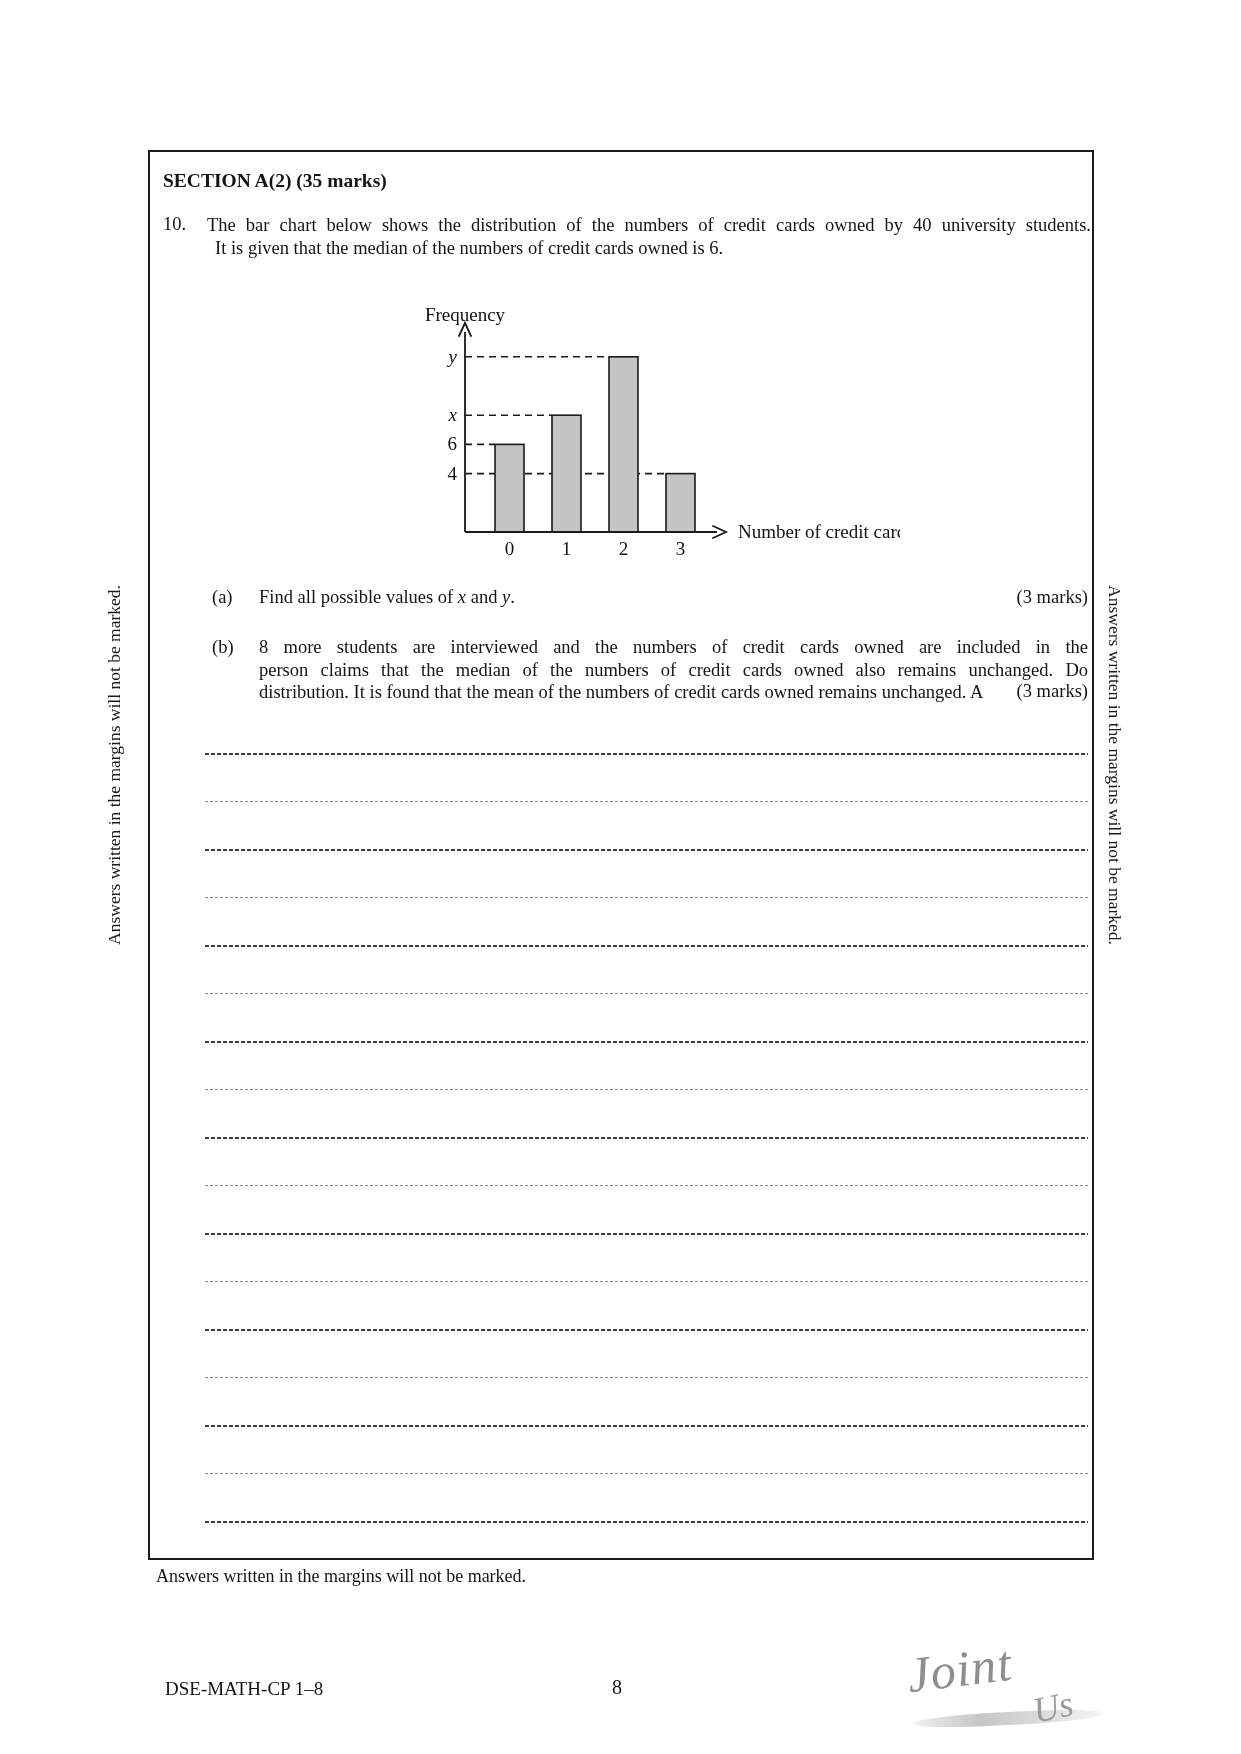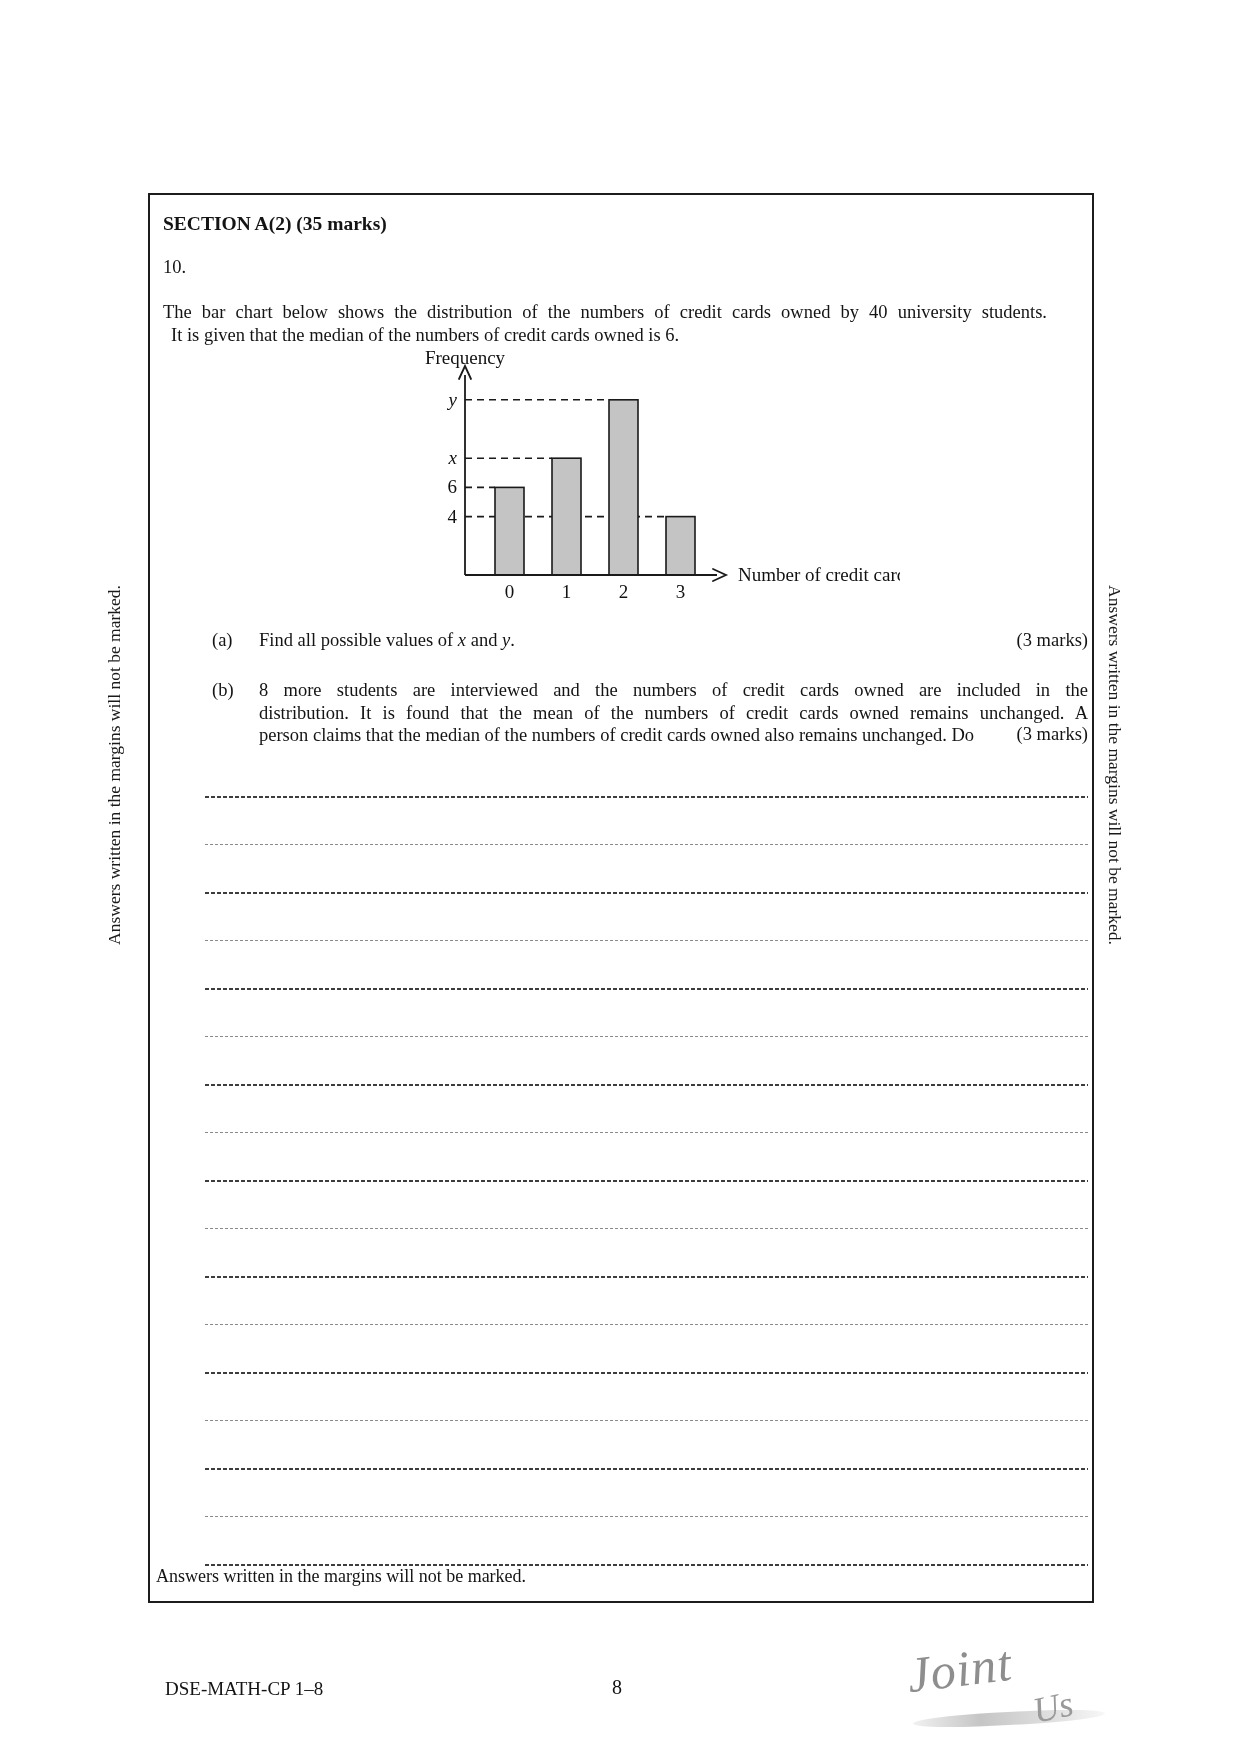--- a/index.html
+++ b/index.html
@@ -8,24 +8,24 @@
     font-family:"Liberation Serif","DejaVu Serif",serif;color:#141414;
     overflow:hidden;margin:0 auto;
   }
   
   .vnote{position:absolute;white-space:nowrap;font-size:17.5px;color:#1a1a1a;}
   .vnote.left{left:114px;top:765px;transform:translate(-50%,-50%) rotate(-90deg);}
   .vnote.right{left:1114px;top:765px;transform:translate(-50%,-50%) rotate(90deg);}
   
   .box{
     position:absolute;left:148px;top:150px;width:942px;height:1406px;
-    border:2px solid #1c1c1c;background:#fff;margin-top:43px;
+    border:2px solid #1c1c1c;background:#fff;
   }
   .section-heading{position:absolute;left:13px;top:18px;font-weight:bold;font-size:19.5px;}
-  .q10{position:absolute;left:13px;top:62px;width:928px;display:flex;flex-direction:column;}
+  .q10{position:absolute;left:13px;top:62px;width:928px;display:flex;}
   .q-num{width:44px;flex:0 0 44px;font-size:18.5px;}
   .q-text{width:884px;font-size:18.5px;line-height:22.5px;}
   .q-line1{text-align:justify;text-align-last:justify;}
   .q-line2{padding-left:8px;}
   
   .chart{position:absolute;left:220px;top:116px;width:530px;height:300px;}
   .bar{fill:#c4c4c4;stroke:#1a1a1a;stroke-width:1.6px;}
   .dash{stroke:#1a1a1a;stroke-width:1.6px;stroke-dasharray:7 5;}
   .ax{stroke:#1a1a1a;stroke-width:1.8px;}
   .arrow{fill:none;stroke:#1a1a1a;stroke-width:1.8px;stroke-linecap:round;stroke-linejoin:miter;}
@@ -107,22 +107,22 @@
     <div class="part part-a">
       <div class="p-label">(a)</div>
       <div>Find all possible values of <i>x</i> and <i>y</i>.</div>
       <div class="marks">(3 marks)</div>
     </div>
 
     <div class="part part-b">
       <div class="p-label">(b)</div>
       <div class="b-lines">
           <div class="b-line">8 more students are interviewed and the numbers of credit cards owned are included in the</div>
+          <div class="b-line">person claims that the median of the numbers of credit cards owned also remains unchanged. Do</div>
           <div class="b-line">distribution. It is found that the mean of the numbers of credit cards owned remains unchanged. A</div>
-          <div class="b-line">person claims that the median of the numbers of credit cards owned also remains unchanged. Do</div>
         </div>
       <div class="marks">(3 marks)</div>
     </div>
 
     <div class="answer-lines">
         <div class="ans-line dark" style="top: 0px;"></div>
         <div class="ans-line lite" style="top: 48px;"></div>
         <div class="ans-line dark" style="top: 96px;"></div>
         <div class="ans-line lite" style="top: 144px;"></div>
         <div class="ans-line dark" style="top: 192px;"></div>

